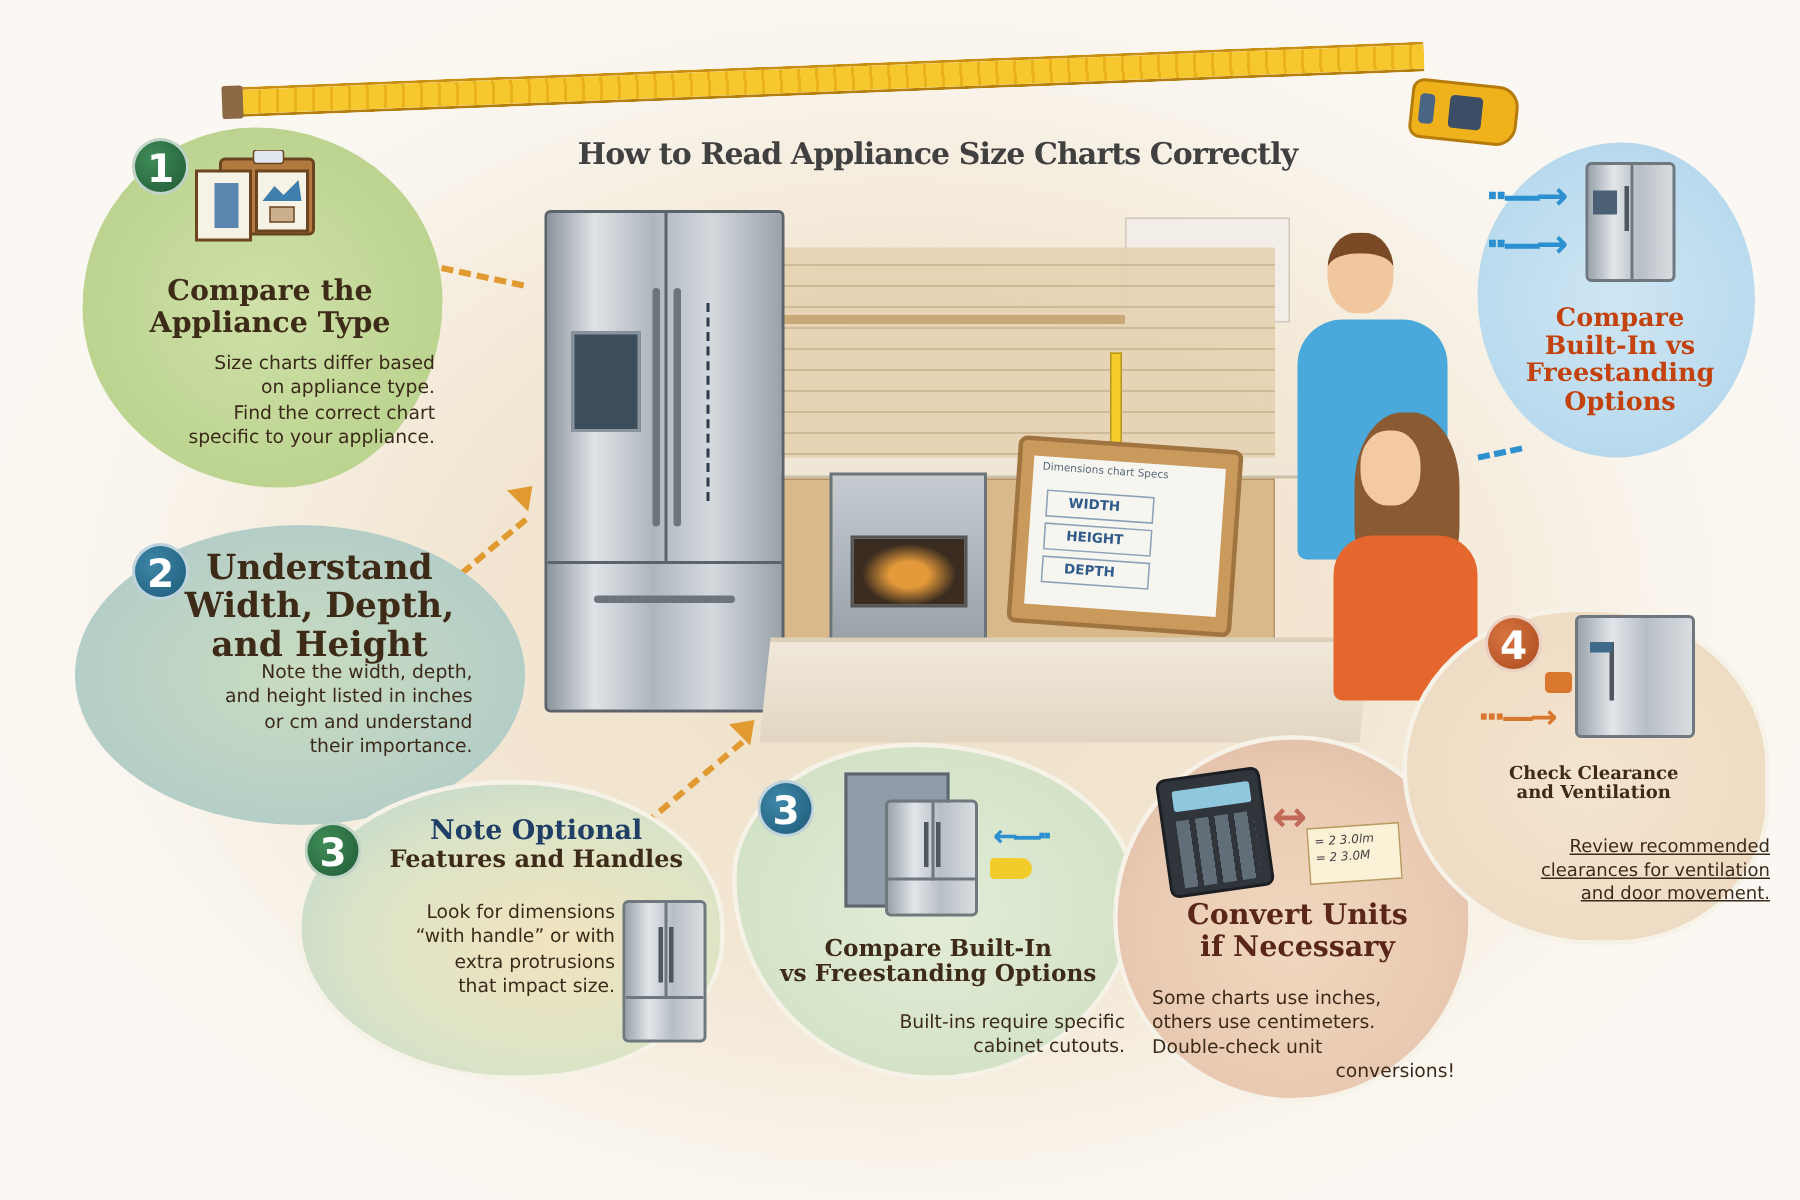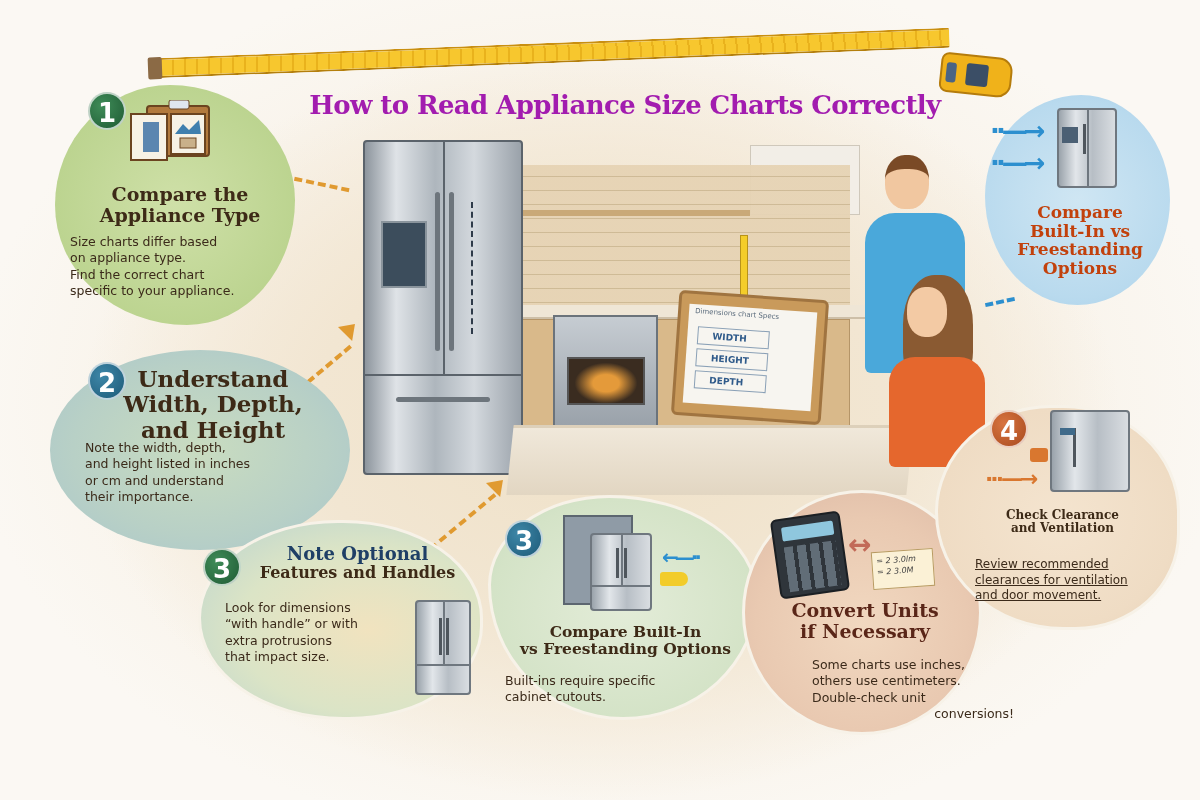--- a/index.html
+++ b/index.html
@@ -31,22 +31,22 @@
   .tape-case {
     position: absolute; left: 940px; top: 55px; width: 72px; height: 40px;
     background: #f0b21a; border: 2px solid #b57c0c; border-radius: 8px 14px 14px 8px;
     transform: rotate(6deg);
   }
   .tape-case .win { position: absolute; left: 24px; top: 7px; width: 22px; height: 22px; background: #3b4e66; border-radius: 3px; }
   .tape-case .win2 { position: absolute; left: 4px; top: 8px; width: 10px; height: 20px; background: #4a6484; border-radius: 3px; }
 
   .title {
     position: absolute; left: 270px; top: 90px; width: 710px;
-    font-family: "DejaVu Serif", serif; font-size: 26px; font-weight: bold;
-    color: #a21caf; letter-spacing: -0.6px; text-align: center;
+    font-family: "DejaVu Serif", serif; font-size: 20px; font-weight: bold;
+    color: #404040; letter-spacing: -0.6px; text-align: center;
   }
 
   
   .blob { position: absolute; }
   .blob-1 { left: 55px; top: 85px; width: 240px; height: 240px; border-radius: 48% 52% 45% 55% / 50% 48% 52% 50%; background: radial-gradient(circle at 50% 50%, #cfe0a8 0%, #bcd490 70%, #b1cb86 100%); }
   .blob-2 { left: 50px; top: 350px; width: 300px; height: 200px; border-radius: 50%; background: radial-gradient(ellipse at 50% 50%, #c9dcc0 0%, #b8d0c6 60%, #a9c6cc 100%); }
   .blob-3a { left: 198px; top: 520px; width: 285px; height: 200px; border-radius: 50% 50% 48% 52%; background: radial-gradient(ellipse at 60% 55%, #f1e3bf 0%, #dbe4c6 55%, #b9d3d0 100%); border: 3px solid #f7f2e8; }
   .blob-3b { left: 488px; top: 495px; width: 270px; height: 225px; border-radius: 45% 55% 50% 50% / 40% 45% 55% 60%; background: radial-gradient(ellipse at 50% 50%, #e3ecd8 0%, #d4e3c7 70%, #c6dbbd 100%); border: 3px solid #f7f2e8; }
   .blob-units { left: 742px; top: 490px; width: 240px; height: 245px; border-radius: 50%; background: radial-gradient(circle at 50% 55%, #f1d8c0 0%, #e9c9b1 60%, #dcb9a5 100%); border: 3px solid #f7f2e8; }
   .blob-4 { left: 935px; top: 405px; width: 245px; height: 225px; border-radius: 50% 50% 45% 55%; background: radial-gradient(ellipse at 50% 50%, #f4e4cf 0%, #efdcc4 70%, #e9d2b8 100%); border: 3px solid #f7f2e8; }
@@ -59,21 +59,21 @@
   }
   .b-green { background: radial-gradient(circle at 35% 35%, #3f8c58, #1f5a34); }
   .b-teal { background: radial-gradient(circle at 35% 35%, #3e87a8, #1d5a78); }
   .b-orange { background: radial-gradient(circle at 35% 35%, #d87440, #a84a1e); }
 
   .card-title {
     position: absolute; font-family: "DejaVu Serif", serif; font-weight: bold;
     text-align: center; line-height: 1.1; color: #3d2a17;
   }
   .card-text {
-    position: absolute; font-size: 12.5px; line-height: 1.3; text-align: left; color: #3b2a1a;
+    position: absolute; font-size: 12.5px; line-height: 1.3; text-align: right; color: #3b2a1a;
   }
 
   
   .doc-icon { position: absolute; left: 125px; top: 100px; width: 90px; height: 62px; }
   .fridge {
     position: absolute; background: linear-gradient(90deg, #9aa3ab, #e2e6ea 30%, #b7bec5 60%, #d9dde1);
     border: 2px solid #6f777f; border-radius: 4px;
   }
   .fridge .seam { position: absolute; top: 0; bottom: 30%; left: 50%; width: 2px; background: #6f777f; }
   .fridge .drawer { position: absolute; left: 0; right: 0; top: 68%; height: 2px; background: #6f777f; }
@@ -261,21 +261,21 @@
   </div>
 <div class="swap">↔</div>
 <div class="note">
   <div>= 2 3.0lm</div>
   <div>= 2 3.0M</div>
 </div>
 <div class="card-title" style="left:755px;top:600px;width:220px;font-size:19px;color:#5a2618;">
   <div>Convert Units</div>
   <div>if Necessary</div>
 </div>
-<div class="card-text" style="left:804px;top:657px;width:220px;text-align:left;padding-left:8px;">
+<div class="card-text" style="left:760px;top:657px;width:220px;text-align:left;padding-left:8px;">
   <div>Some charts use inches,</div>
   <div>others use centimeters.</div>
   <div>Double-check unit</div>
   <div style="text-align:right;padding-right:10px;">conversions!</div>
 </div>
 
 <div class="blob blob-4"></div>
 <div class="badge b-orange" style="left:990px;top:410px;">4</div>
 <div class="fridge" style="left:1050px;top:410px;width:80px;height:82px;">
   <div class="handle" style="left:28%;top:20%;height:50%;"></div>

